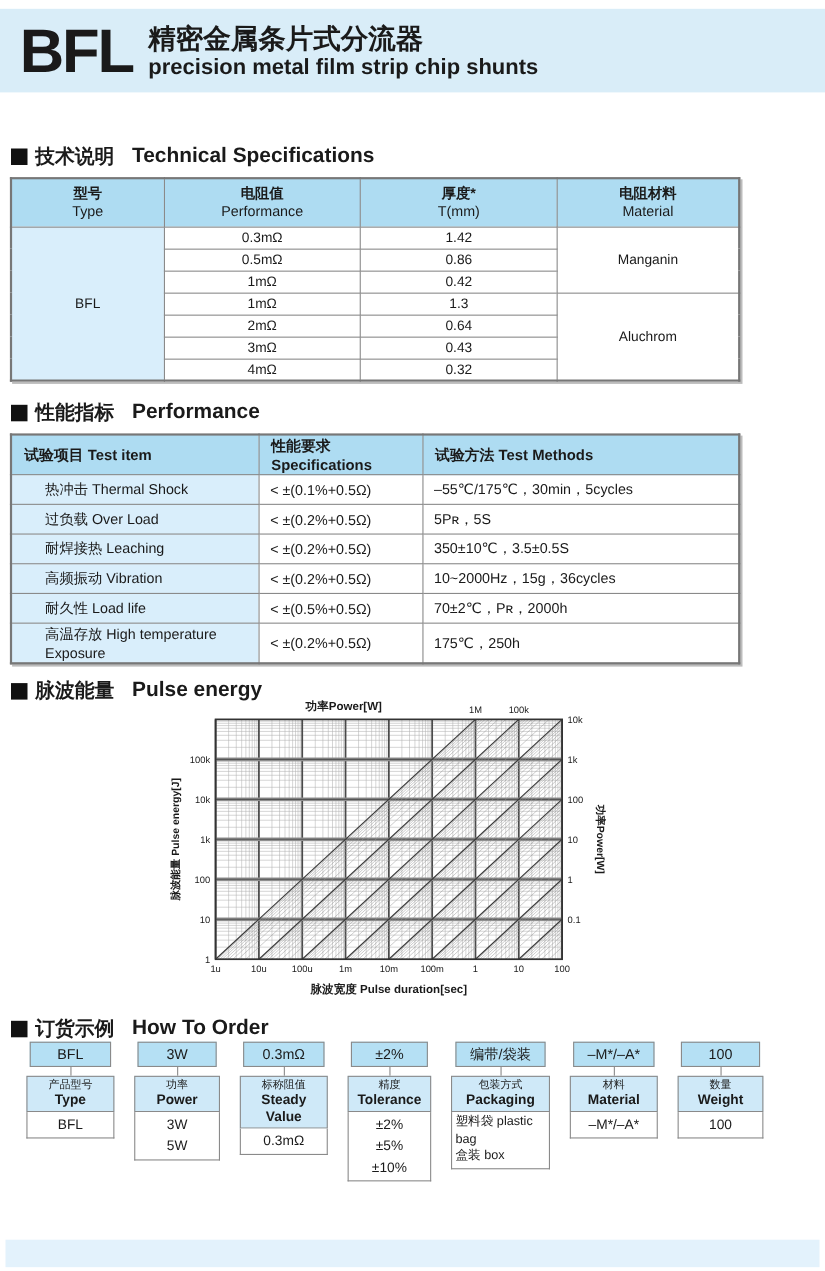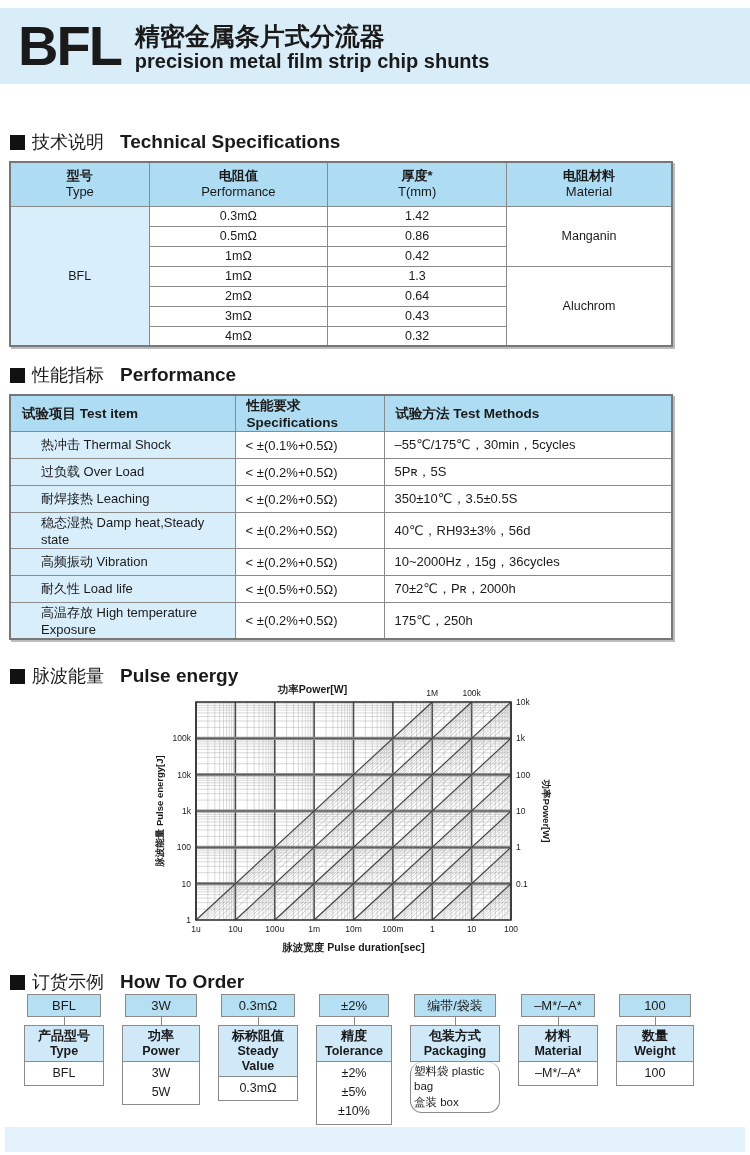--- a/index.html
+++ b/index.html
@@ -14,53 +14,53 @@
   
   .header-band{margin-top:8px;height:76px;background:var(--header-band);
        display:flex;align-items:center;padding-left:18px;}
   .model{font-size:56px;font-weight:bold;letter-spacing:-2px;line-height:1;}
   .titles{margin-left:14px;margin-top:4px;}
   .title-zh{font-size:25px;font-weight:bold;line-height:1.1;}
   .title-en{font-size:20px;font-weight:600;line-height:1.15;}
   
   .sec-head{display:flex;align-items:center;margin-left:10px;}
   .sq{width:15px;height:15px;background:#111;display:inline-block;margin-right:7px;flex:none;}
-  .sec-zh{font-size:18px;font-weight:normal;}
+  .sec-zh{font-size:18px;font-weight:bold;}
   .sec-en{font-size:19px;font-weight:600;margin-left:16px;}
   
   table.sheet{border-collapse:collapse;width:664px;margin:7px 0 0 9px;
        border:2px solid var(--outer-border);box-shadow:2px 2px 0 #bcbcbc;}
   table.sheet th,table.sheet td{border:1px solid var(--border);text-align:center;
        font-size:13px;padding:1px 6px;}
   table.sheet thead th{background:var(--table-header);height:44px;font-weight:normal;}
   .hzh{font-weight:bold;font-size:13px;line-height:1.25;}
   .hen{font-size:13px;line-height:1.25;}
   #spec-table tbody td{height:20px;font-size:12.5px;}
   #spec-table td.typecell{background:var(--light-cell);}
   #perf-table thead th{height:36px;text-align:left;padding-left:11px;font-weight:bold;font-size:13.5px;}
   #perf-table tbody td{height:27px;text-align:left;padding-left:10px;font-size:13px;}
   #perf-table tbody td.item{background:var(--light-cell);padding-left:30px;}
   
   #spec-section{margin-top:46px;} #perf-section{margin-top:16px;}
-  #pulse-section{margin-top:24px;} #order-section{margin-top:2px;}
+  #pulse-section{margin-top:12px;} #order-section{margin-top:2px;}
   
   .chart-wrap{margin-left:150px;margin-top:-8px;}
   
   .example-label{margin:2px 0 4px 36px;font-size:15px;font-weight:bold;}
   .order-row{display:flex;align-items:flex-start;margin-left:24px;gap:18px;}
   .ocol{display:flex;flex-direction:column;align-items:center;}
   .ex-box{background:var(--example-box);border:1px solid var(--border);width:92%;
        height:23px;display:flex;align-items:center;justify-content:center;font-size:13px;}
   .conn{width:1px;height:8px;background:var(--border);}
   .lab-box{background:var(--label-box);border:1px solid var(--border);width:100%;
        text-align:center;padding:2px 1px;line-height:1.2;}
-  .lab-zh{font-size:13px;font-weight:bold;} .lab-en{font-size:12.5px;font-weight:bold;}
+  .lab-zh{font-size:10px;font-weight:normal;} .lab-en{font-size:12.5px;font-weight:bold;}
   .val-box{border:1px solid var(--border);border-top:none;width:100%;
        text-align:center;padding:2px 2px;font-size:12.5px;line-height:1.55;background:#fff;}
-  .val-box.left{text-align:left;font-size:11.5px;line-height:1.35;padding-left:3px;border-radius:12px;}
+  .val-box.left{text-align:left;font-size:11.5px;line-height:1.35;padding-left:3px;}
   
   .footer-band{position:absolute;left:5px;right:5px;bottom:3px;height:25px;background:var(--footer-band);}
 </style>
 </head>
 <body>
 
 <div class="header-band">
   <div class="model">BFL</div>
   <div class="titles">
     <div class="title-zh">精密金属条片式分流器</div>
@@ -164,25 +164,20 @@
         </tr>
         <tr>
           <td class="item">过负载 Over Load</td>
           <td>&lt; ±(0.2%+0.5Ω)</td>
           <td>5Pʀ，5S</td>
         </tr>
         <tr>
           <td class="item">耐焊接热  Leaching</td>
           <td>&lt; ±(0.2%+0.5Ω)</td>
           <td>350±10℃，3.5±0.5S</td>
-        </tr>
-        <tr>
-          <td class="item">稳态湿热  Damp heat,Steady state</td>
-          <td>&lt; ±(0.2%+0.5Ω)</td>
-          <td>40℃，RH93±3%，56d</td>
         </tr>
         <tr>
           <td class="item">高频振动  Vibration</td>
           <td>&lt; ±(0.2%+0.5Ω)</td>
           <td>10~2000Hz，15g，36cycles</td>
         </tr>
         <tr>
           <td class="item">耐久性  Load life</td>
           <td>&lt; ±(0.5%+0.5Ω)</td>
           <td>70±2℃，Pʀ，2000h</td>

